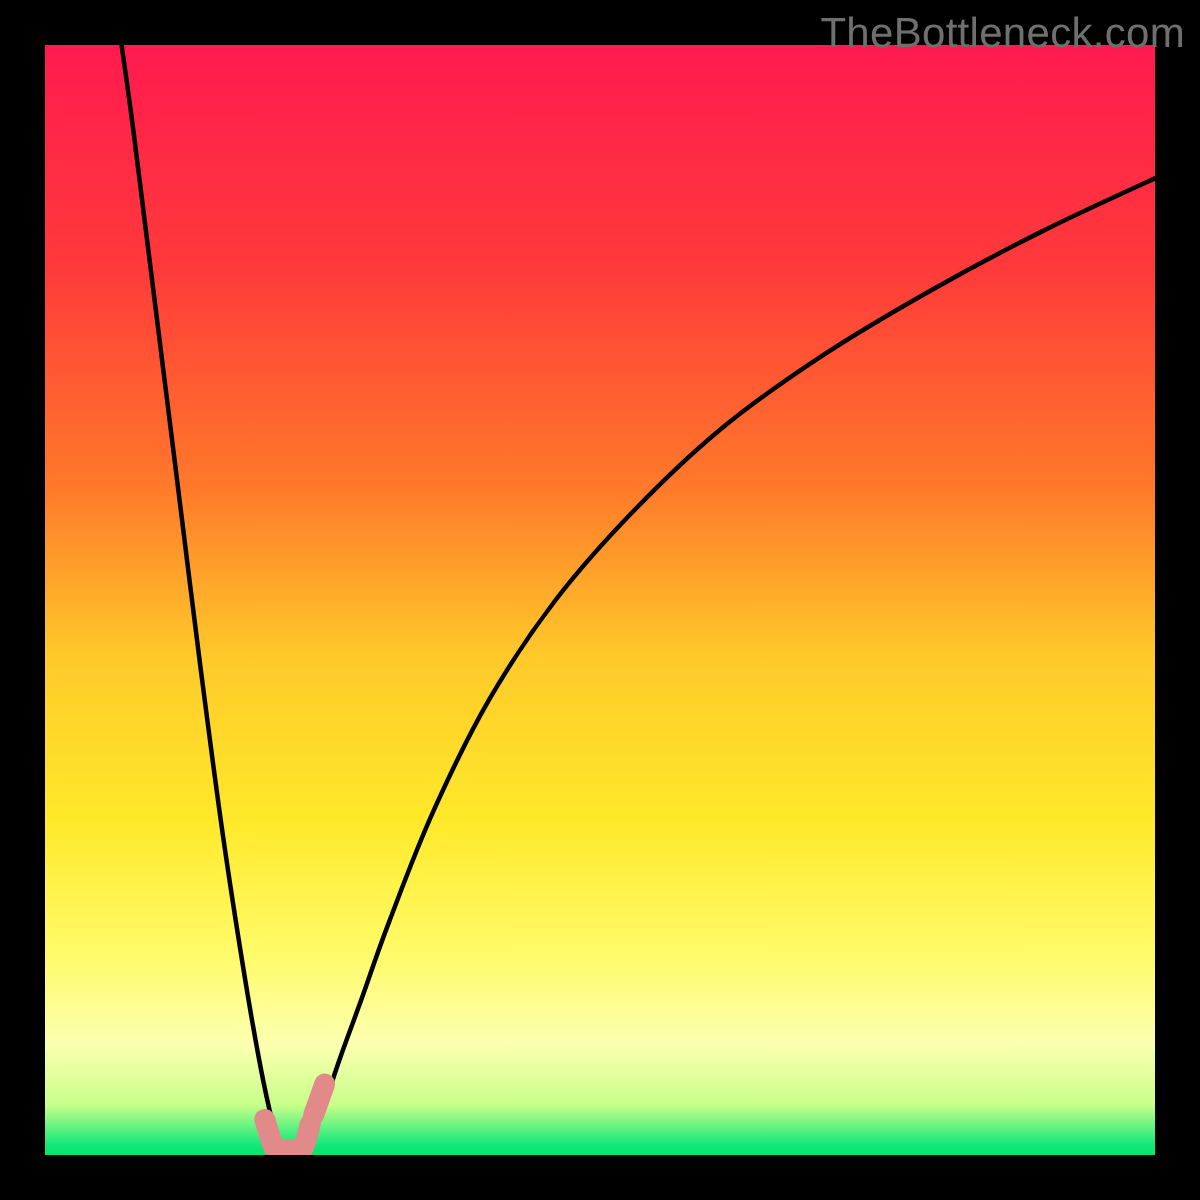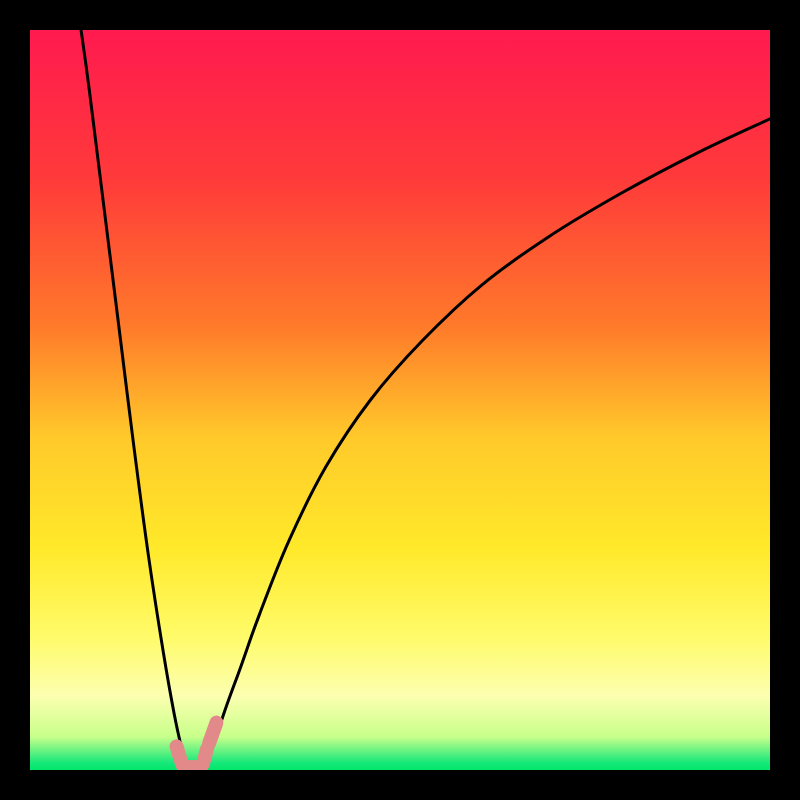--- a/index.html
+++ b/index.html
@@ -33,20 +33,21 @@
     z-index: 5;
   }
 
   svg { display: block; }
 </style>
 </head>
 <body>
 
 <div class="frame">
 
+  <div class="watermark">TheBottleneck.com</div>
 
   <div class="plot">
     <svg id="chart-svg" width="740" height="740" viewBox="0 0 740 740">
       <defs>
         <linearGradient id="bg-grad" x1="0" y1="0" x2="0" y2="1">
             <stop offset="0%" stop-color="#ff1a4f"></stop>
             <stop offset="20%" stop-color="#ff3a3a"></stop>
             <stop offset="40%" stop-color="#ff7a2a"></stop>
             <stop offset="55.00000000000001%" stop-color="#ffc92a"></stop>
             <stop offset="70%" stop-color="#ffe92a"></stop>

